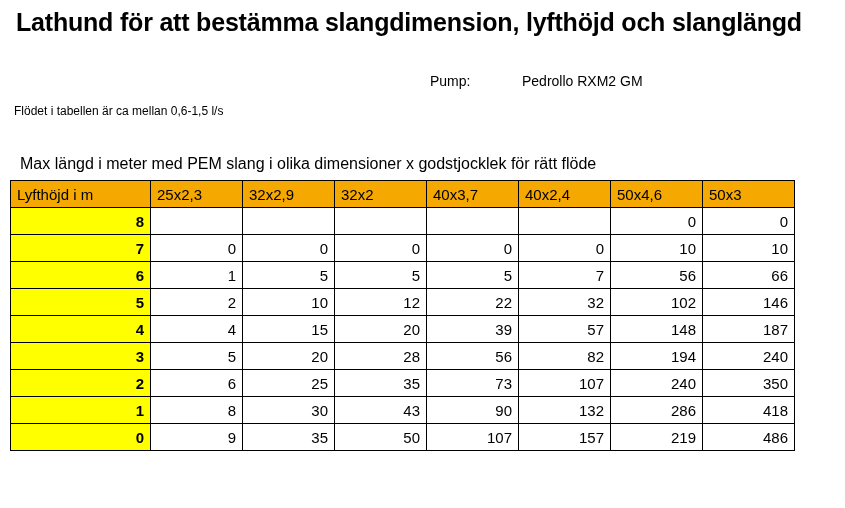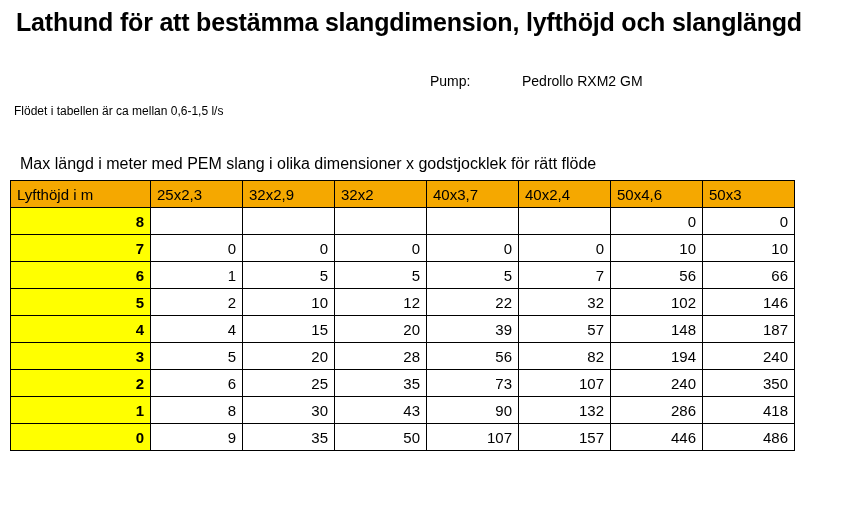--- a/index.html
+++ b/index.html
@@ -202,19 +202,19 @@
         <td class="val">286</td>
         <td class="val">418</td>
       </tr>
       <tr>
         <td class="rowhead">0</td>
         <td class="val">9</td>
         <td class="val">35</td>
         <td class="val">50</td>
         <td class="val">107</td>
         <td class="val">157</td>
-        <td class="val">446</td>
+        <td class="val">219</td>
         <td class="val">486</td>
       </tr>
     </tbody>
   </table>
 
 </div>
 
 </body></html>

